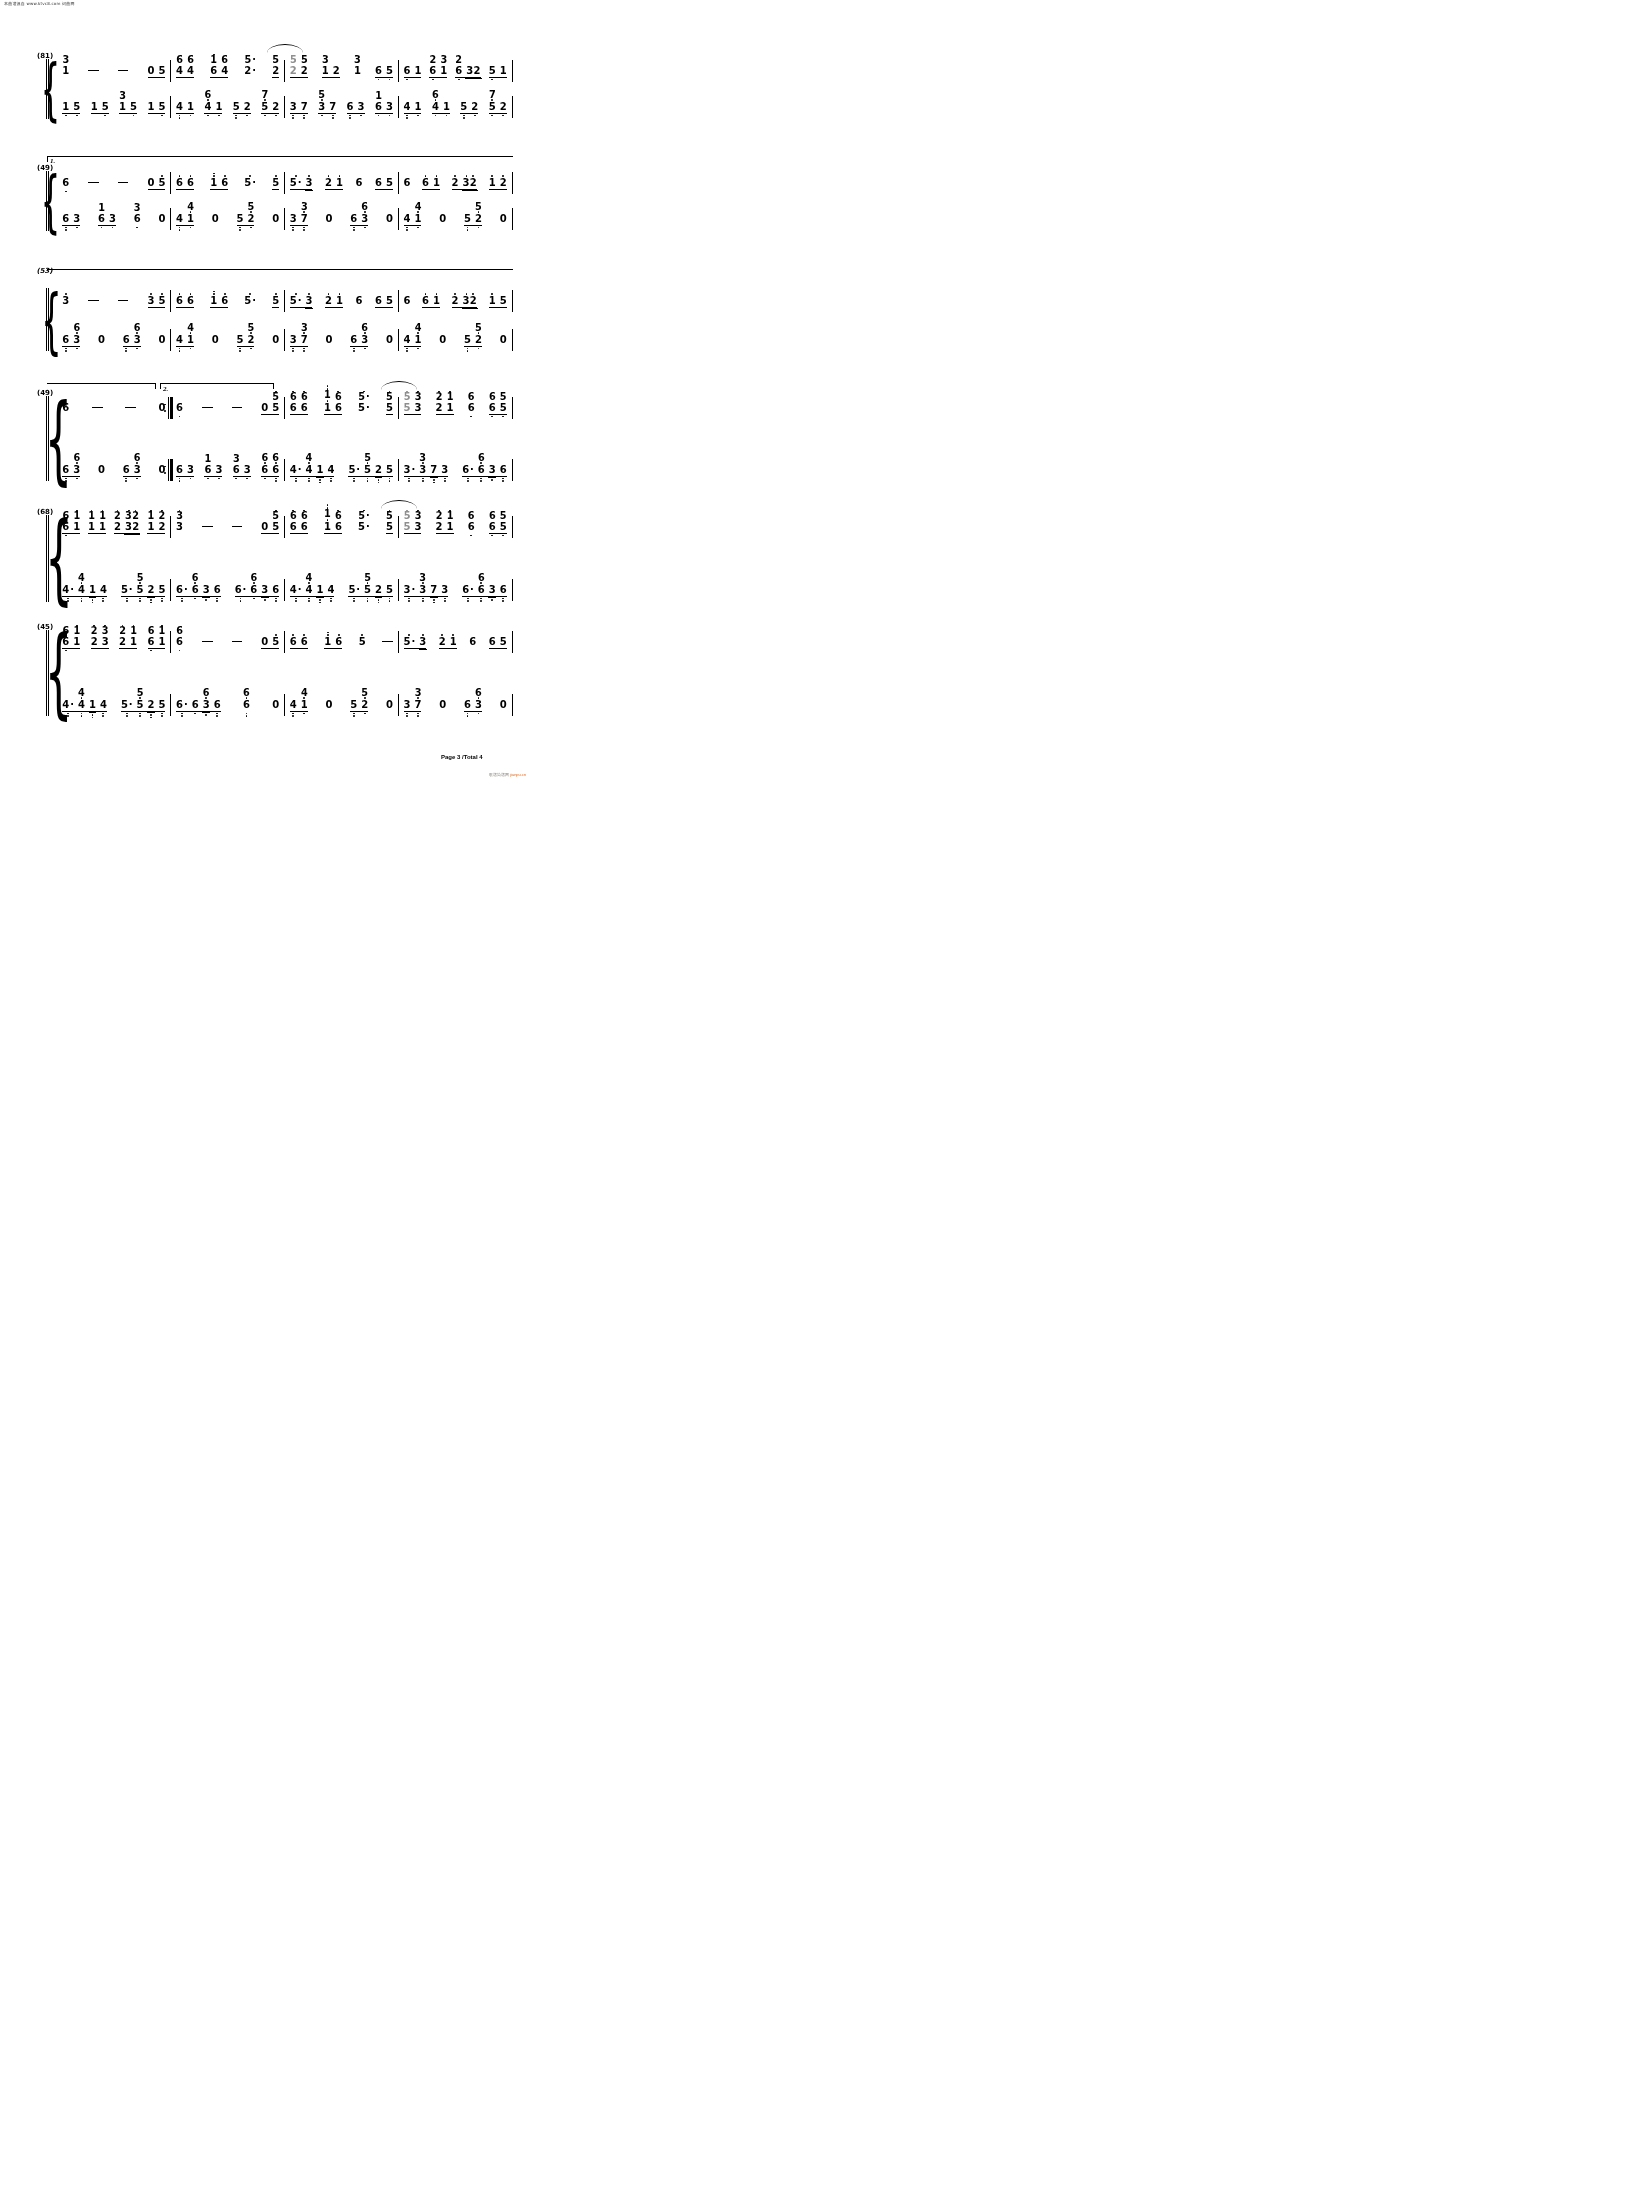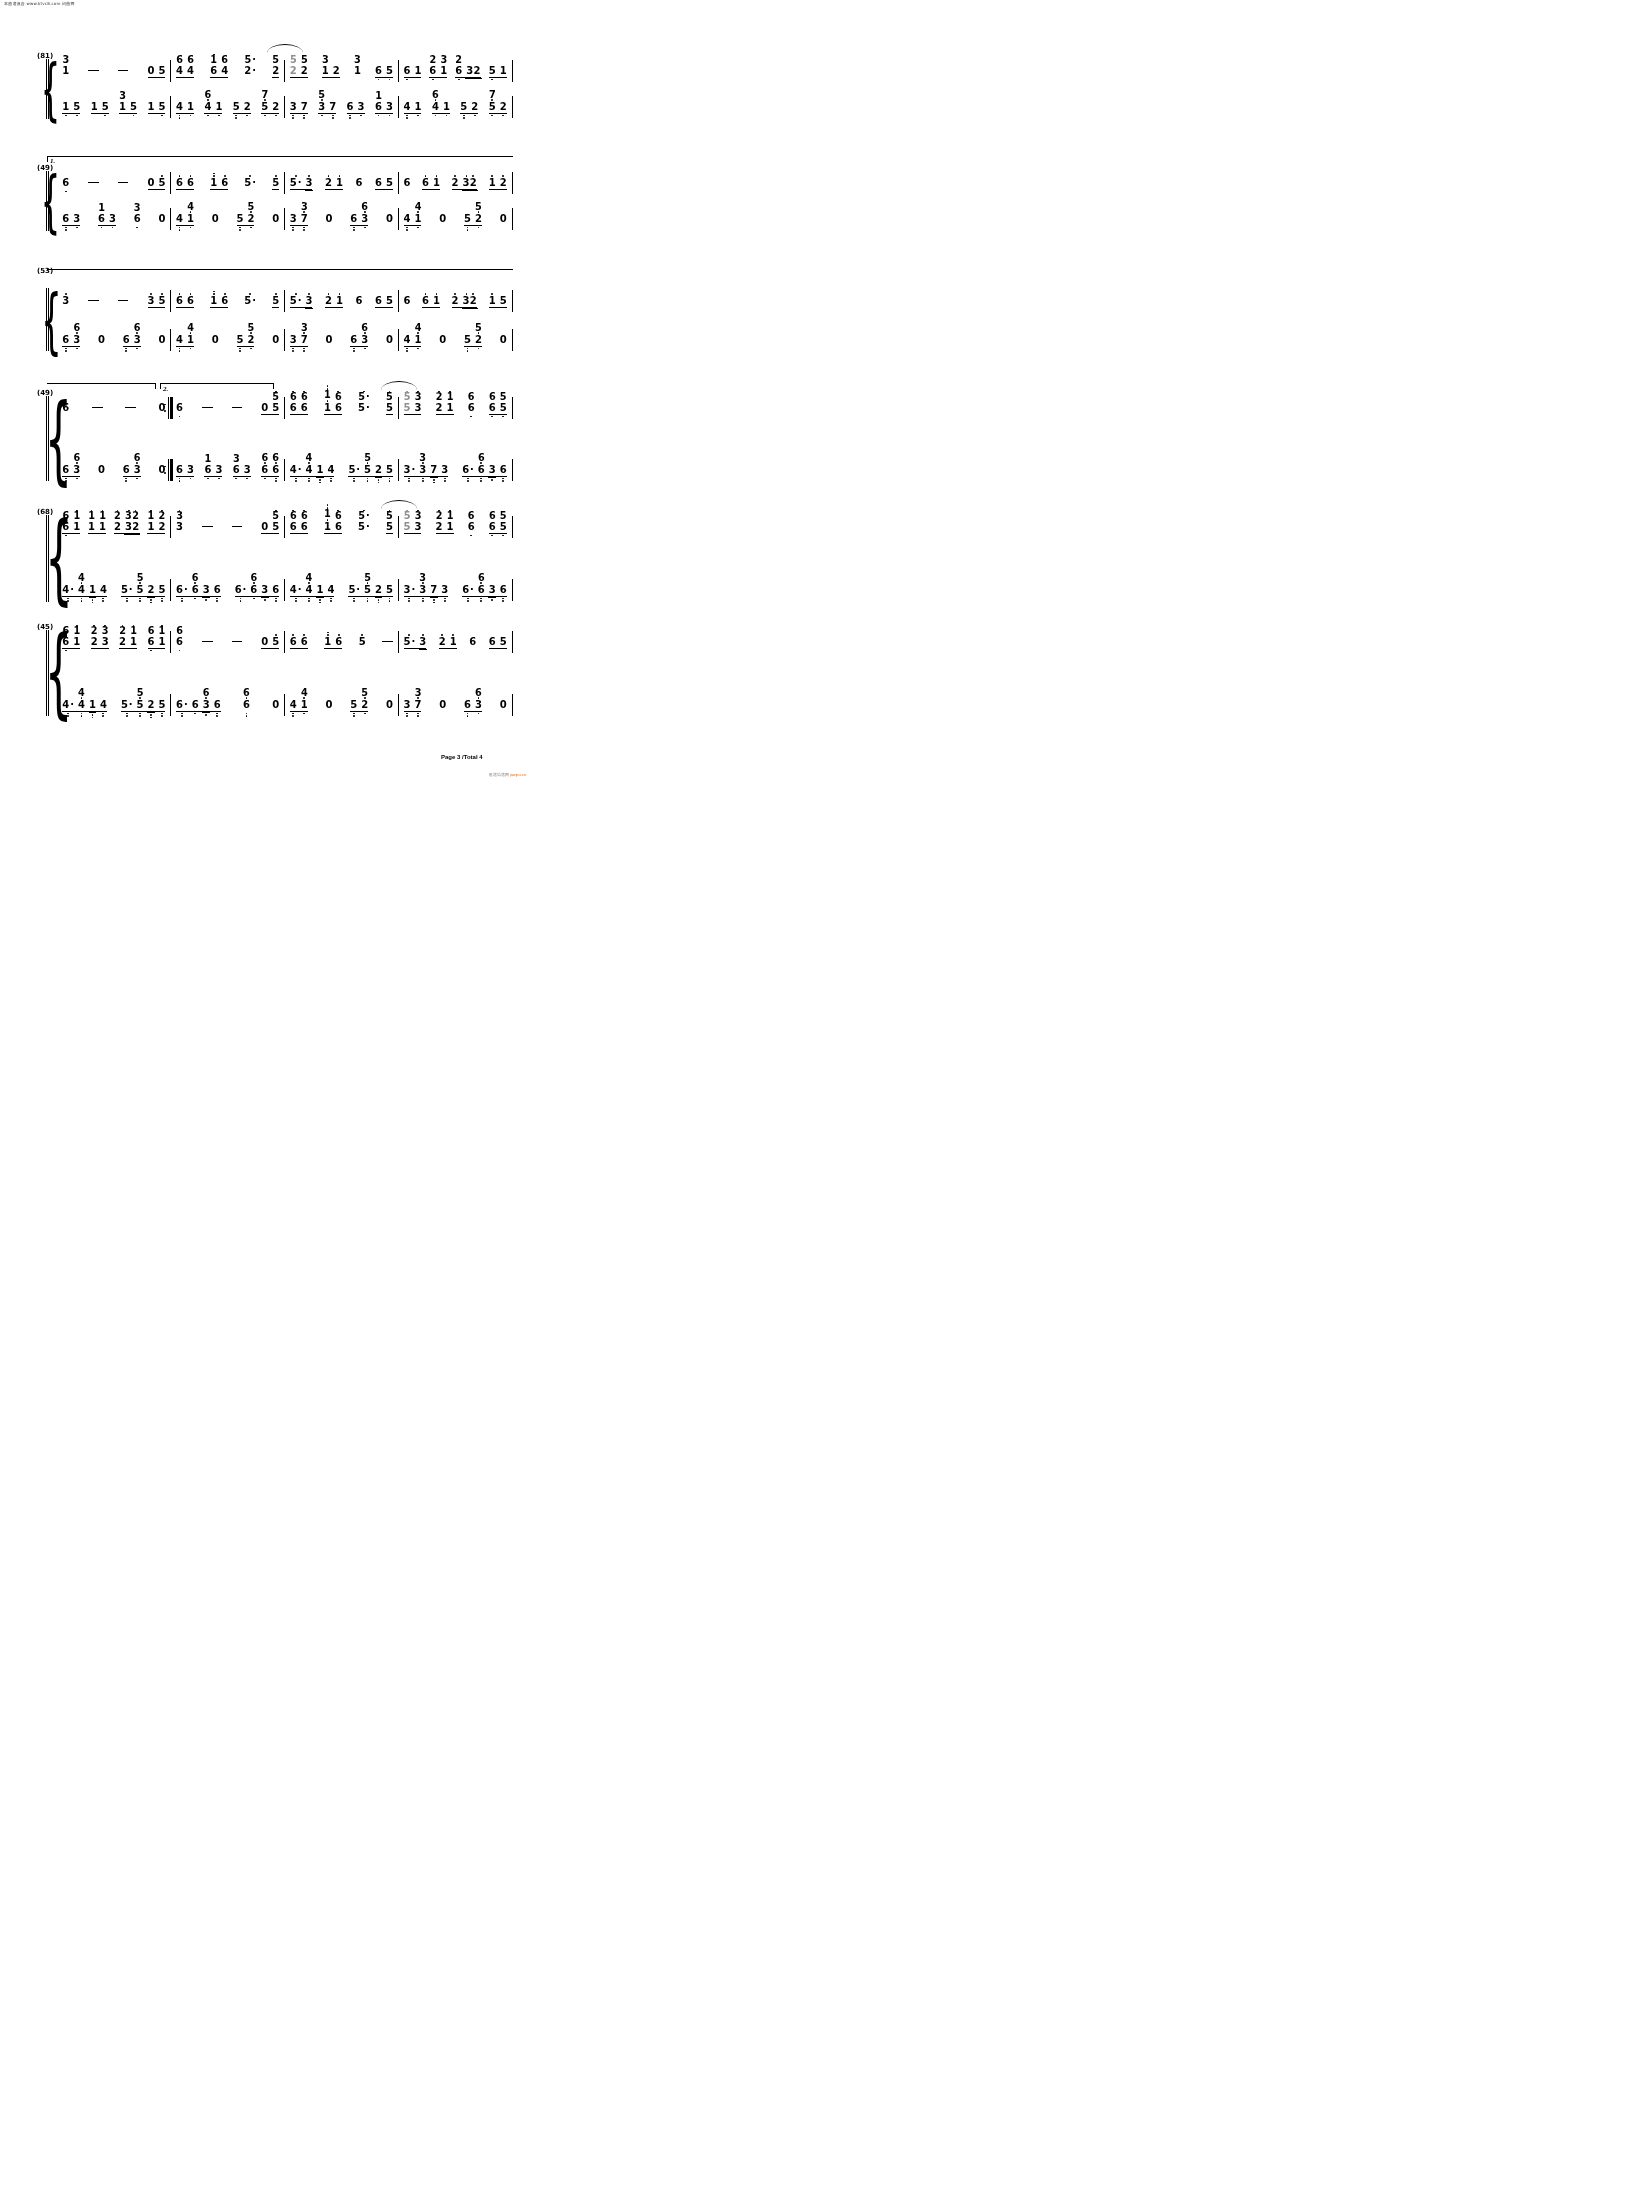--- a/index.html
+++ b/index.html
@@ -1243,21 +1243,21 @@
         </div>
       </div>
       <div class="startbars" style="left: 46px; top: 171px; height: 60px;">
         <div style="left: 0px; width: 1px;"></div>
         <div style="left: 2.2px; width: 0.7px;"></div>
       </div>
       <div class="brace" style="left: 31px; top: 170px; height: 61px; font-size: 61px; line-height: 61px; transform: scale(0.5, 1.12);">{</div>
       <div class="voltaline" style="left: 47px; top: 156px; width: 466px;"></div>
       <div class="voltatick" style="left: 47px; top: 156px;"></div>
       <div class="voltalabel" style="left: 50px; top: 157px;">1.</div>
-      <div class="syslabel" style="top: 267px;">(53)</div>
+      <div class="syslabel" style="top: 267px; font-style: italic;">(53)</div>
       <div class="linerow" style="left: 57px; top: 280px; width: 455px;">
         <div class="meas">
           <div class="grp">
             <div class="tok">
               <div class="sa">
                 <div class="dcol" style="margin-top: 0.9px;">
                   <span class="d"></span>
                 </div>
               </div>
               <div class="sm">3</div>

